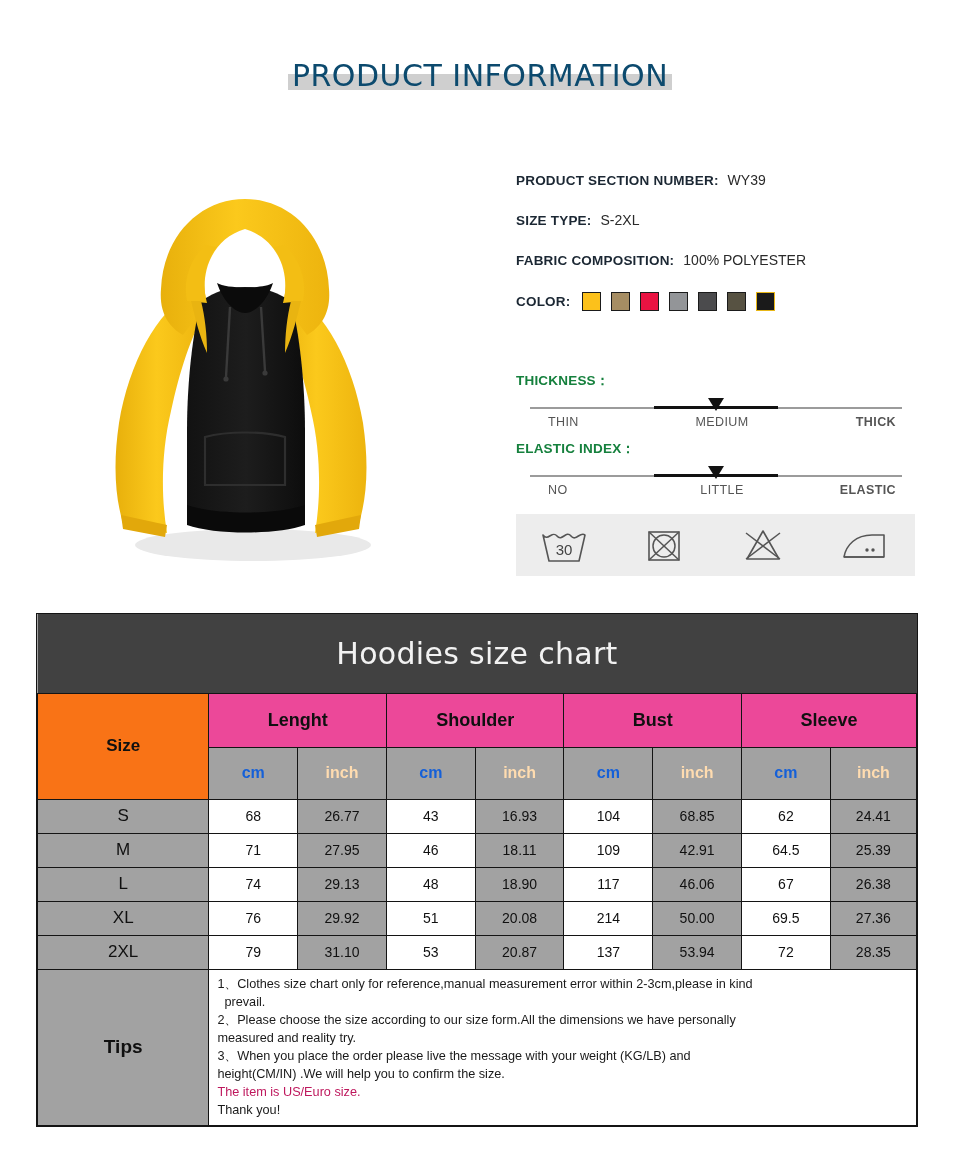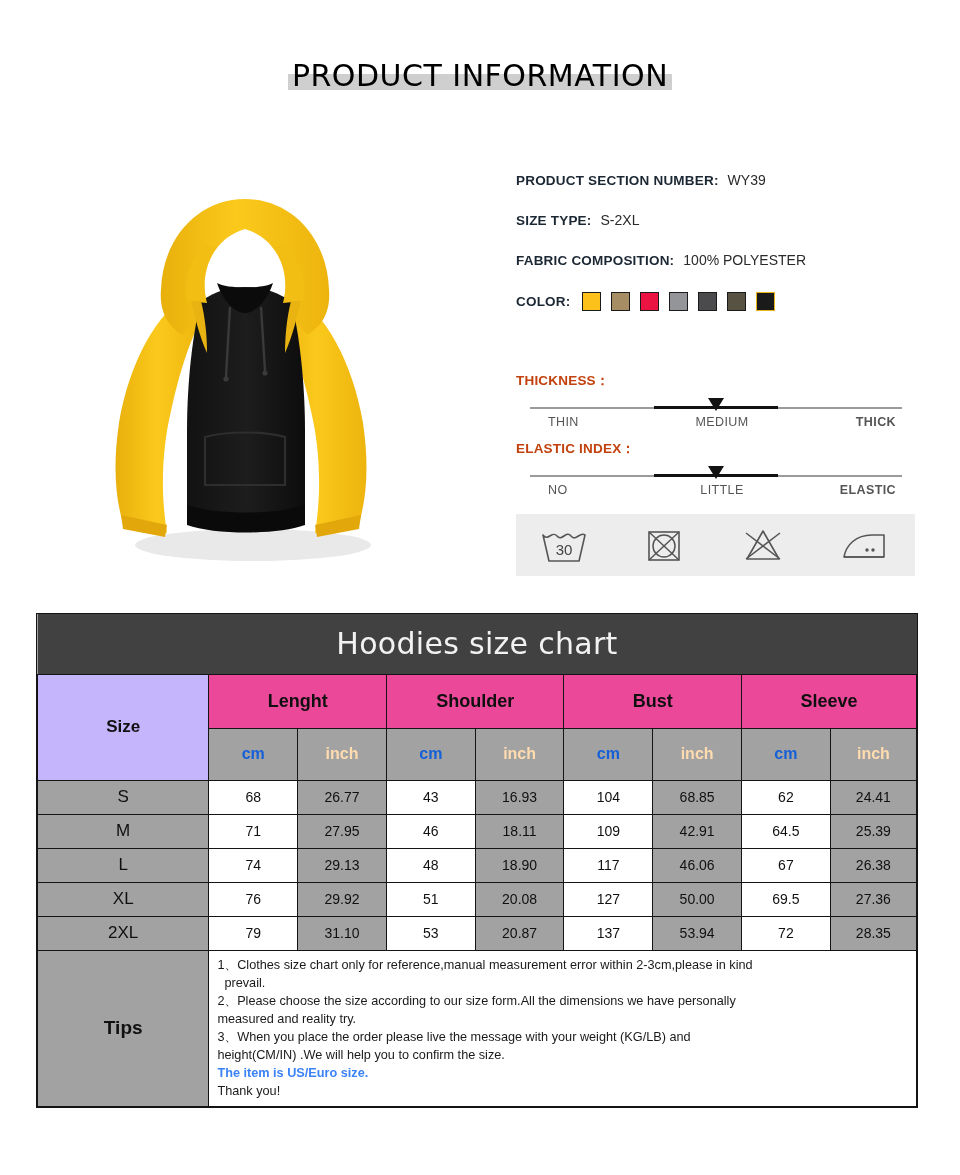--- a/index.html
+++ b/index.html
@@ -33,21 +33,21 @@
     height: 16px;
     background: #cfcfcf;
     z-index: 0;
   }
   .title-text {
     position: relative;
     z-index: 1;
     font-size: 30px;
     font-weight: 400;
     letter-spacing: 0.5px;
-    color: #000000;
+    color: #0c4a6e;
     font-family: "DejaVu Sans", sans-serif;
   }
 
   
   .photo {
     position: absolute;
     left: 95px; top: 185px;
     width: 300px; height: 390px;
   }
 
@@ -70,21 +70,21 @@
   }
   .spec-row.color-row { margin-bottom: 14px; align-items: center; }
   .swatches { display: flex; margin-left: 12px; gap: 10px; }
   .swatch { width: 19px; height: 19px; border: 1.5px solid #1b1b1b; }
 
   
   .gauge-block { position: absolute; width: 400px; }
   .gauge-title {
     font-size: 13.5px;
     font-weight: bold;
-    color: #c2410c;
+    color: #15803d;
     letter-spacing: 0.2px;
     margin-bottom: 6px;
   }
   .gauge-bar {
     position: relative;
     height: 18px;
     margin-left: 14px;
     width: 372px;
   }
   .gauge-track {
@@ -154,36 +154,36 @@
     border: 1.5px solid #141414;
     padding: 0;
     text-align: center;
     vertical-align: middle;
   }
   .chart-head {
     background: #414141;
     color: #f2f2f2;
     font-size: 30px;
     font-weight: 400;
-    height: 60px;
+    height: 79px;
     letter-spacing: 0.3px;
     font-family: "DejaVu Sans", sans-serif;
     border-left: none !important;
     border-right: none !important;
     border-top: none !important;
   }
   .grp-head {
     background: #ec4899;
     color: #101010;
     font-size: 18px;
     font-weight: bold;
     height: 54px;
   }
   .size-head {
-    background: #c4b5fd;
+    background: #f97316;
     color: #101010;
     font-size: 17px;
     font-weight: bold;
   }
   .unit-cm, .unit-inch {
     background: #a2a2a2;
     font-size: 16px;
     font-weight: bold;
     height: 52px;
   }
@@ -206,21 +206,21 @@
   }
   .tips-body {
     background: #ffffff;
     text-align: left !important;
     padding: 5px 8px 6px 8px !important;
     font-size: 12.7px;
     line-height: 1.42;
     color: #1a1a1a;
   }
   .tips-body p { margin: 0; }
-  .tips-red { color: #3b82f6; font-weight: bold; }
+  .tips-red { color: #be185d; font-weight: normal; }
 </style>
 </head>
 <body>
 
 <div class="title-wrap">
   <span class="title-inner">
     <span class="title-band"></span>
     <span class="title-text">PRODUCT INFORMATION</span>
   </span>
 </div>
@@ -418,21 +418,21 @@
         <td class="val-inch">46.06</td>
         <td class="val-cm">67</td>
         <td class="val-inch">26.38</td>
       </tr>
       <tr>
         <td class="row-size">XL</td>
         <td class="val-cm">76</td>
         <td class="val-inch">29.92</td>
         <td class="val-cm">51</td>
         <td class="val-inch">20.08</td>
-        <td class="val-cm">127</td>
+        <td class="val-cm">214</td>
         <td class="val-inch">50.00</td>
         <td class="val-cm">69.5</td>
         <td class="val-inch">27.36</td>
       </tr>
       <tr>
         <td class="row-size">2XL</td>
         <td class="val-cm">79</td>
         <td class="val-inch">31.10</td>
         <td class="val-cm">53</td>
         <td class="val-inch">20.87</td>

